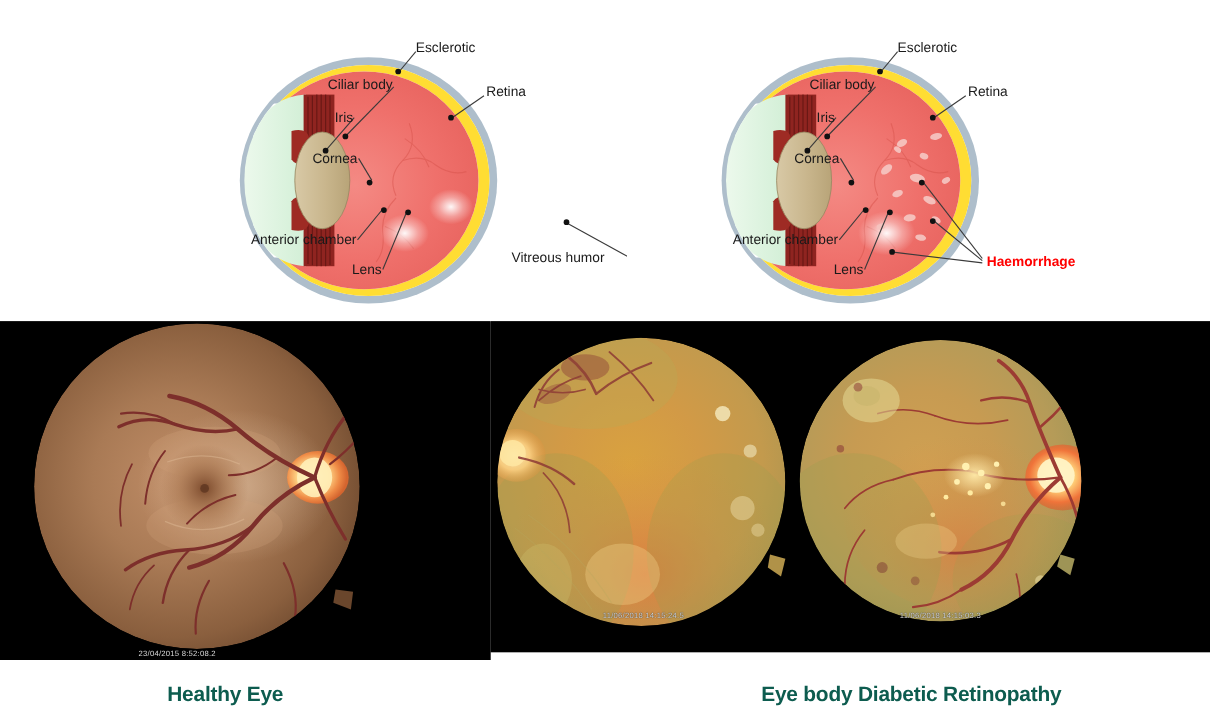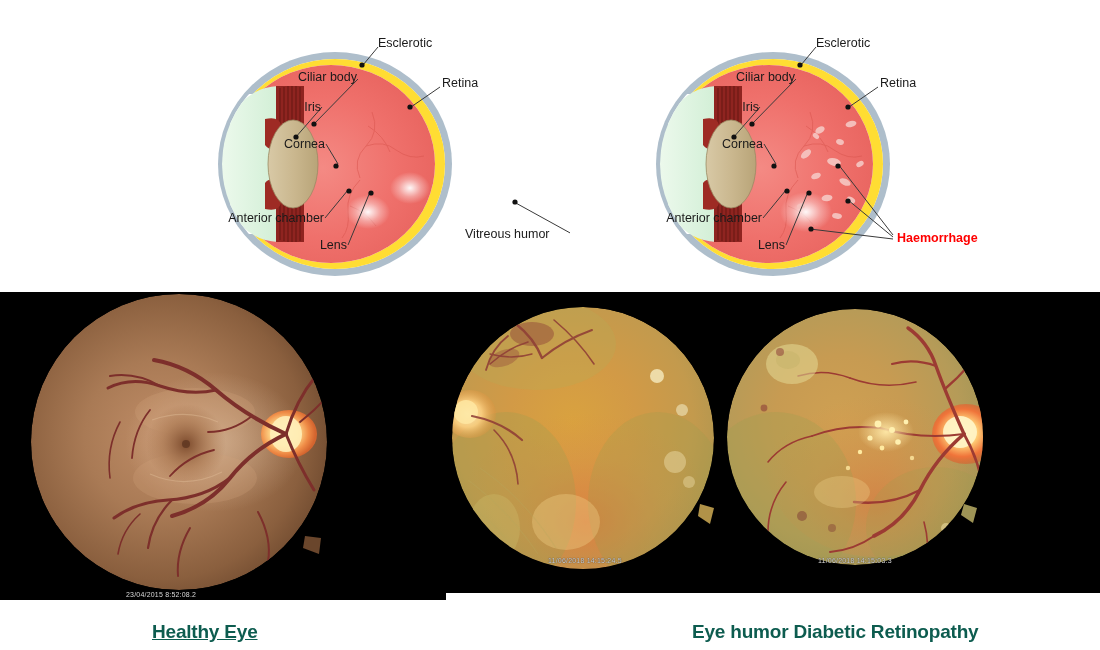--- a/index.html
+++ b/index.html
@@ -37,21 +37,21 @@
   .caption-band{position:absolute;left:0;top:584px;width:1100px;height:66px;background:#fff;}
   .caption{
     position:absolute;
     font-family:"Liberation Sans", sans-serif;
     font-weight:bold;
     font-size:19px;
     color:#0d5c4f;
     white-space:nowrap;
     letter-spacing:-0.2px;
   }
-  .caption-left{left:152px;top:21px;text-decoration:underline;}
+  .caption-left{left:152px;top:21px;}
   .caption-right{left:692px;top:21px;}
 
   
   text.lbl{font-family:"Liberation Sans", sans-serif;font-size:12.5px;fill:#1a1a1a;}
   text.lbl-red{font-family:"Liberation Sans", sans-serif;font-size:12.5px;fill:#ff0000;font-weight:bold;}
   line.leader{stroke:#3a3a3a;stroke-width:1;}
   circle.dot{fill:#111111;}
 </style>
 </head>
 <body>
@@ -523,16 +523,16 @@
         </g>
         <path d="M518 212 l13 4 l-4 15 l-12 -8 Z" fill="#9e9456"></path>
       </svg>
       <div class="timestamp" style="left:102px;top:265px;">11/06/2018  14:15:24.5</div>
       <div class="timestamp" style="left:372px;top:265px;">11/06/2018  14:15:03.3</div>
     </div>
   </div>
 
   <div class="caption-band">
     <div class="caption caption-left">Healthy Eye</div>
-    <div class="caption caption-right">Eye humor Diabetic Retinopathy</div>
+    <div class="caption caption-right">Eye body Diabetic Retinopathy</div>
   </div>
 
 </div>
 
 </body></html>

